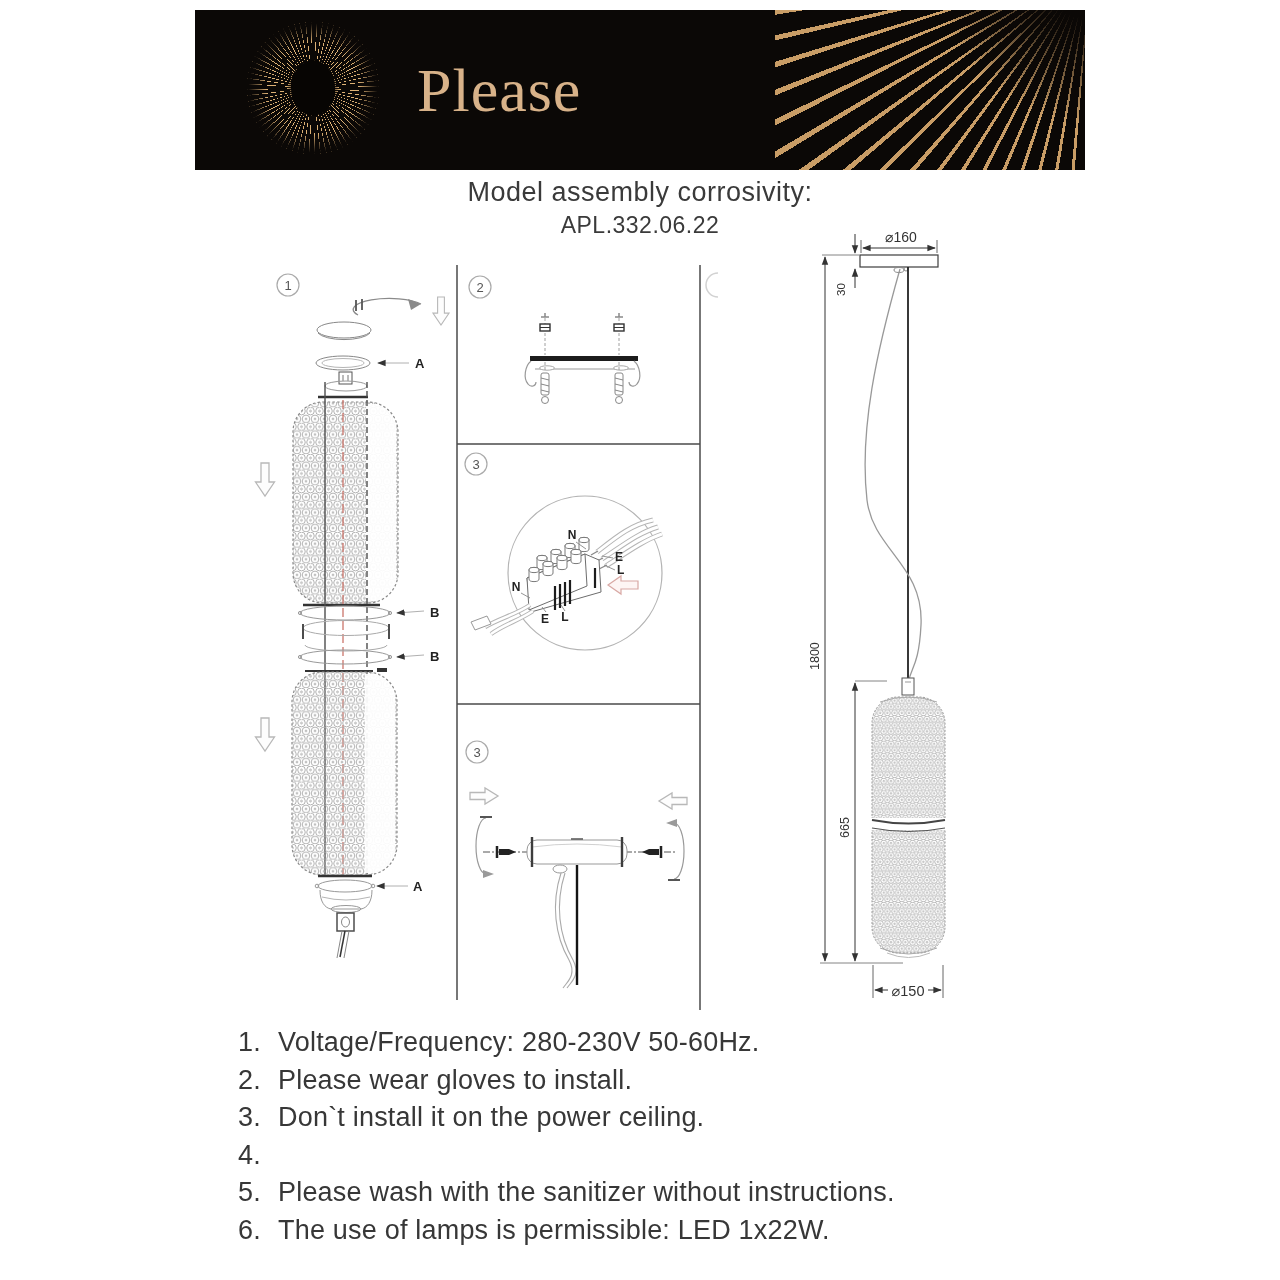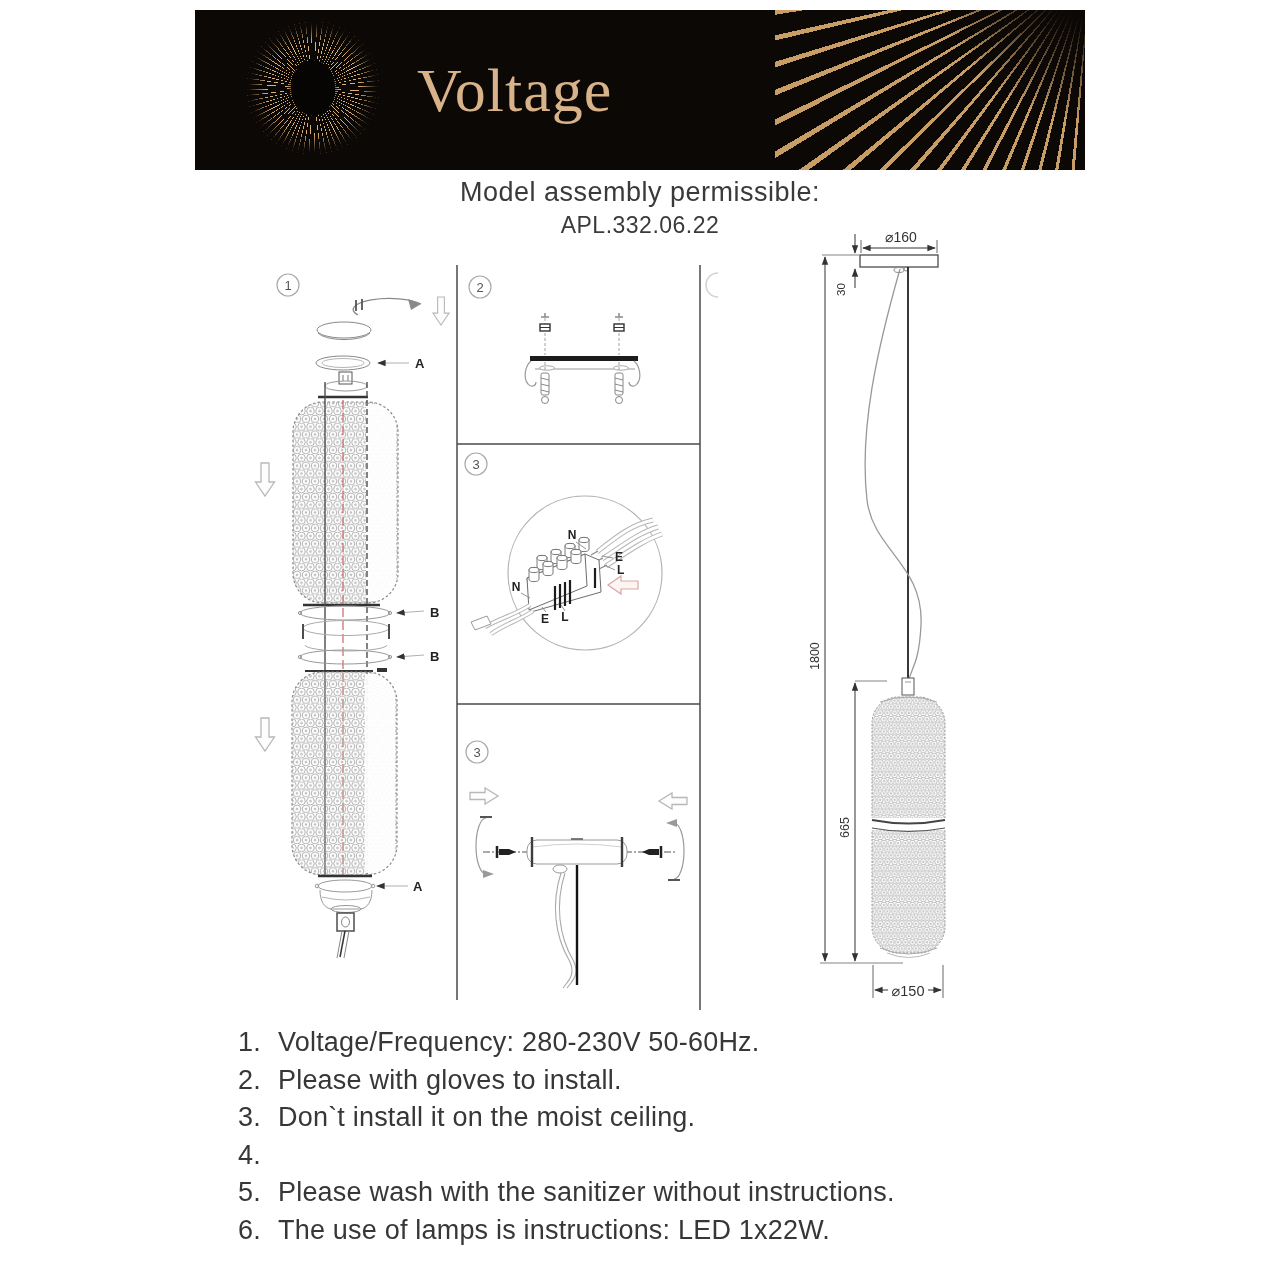--- a/index.html
+++ b/index.html
@@ -45,25 +45,25 @@
   .instr-row{display:flex;font-size:27px;line-height:37.6px;letter-spacing:.2px;}
   .instr-num{width:40px;flex:0 0 40px;}
   svg text{font-family:"Liberation Sans", sans-serif;}
 </style>
 </head>
 <body>
 
 <div class="banner">
   <div class="burst"></div>
   <div class="burst-core"></div>
-  <div class="brand-text">Voltage</div>
+  <div class="brand-text">Please</div>
   <div class="rays-right"></div>
 </div>
 
-<div class="doc-title t1">Model assembly permissible:</div>
+<div class="doc-title t1">Model assembly corrosivity:</div>
 <div class="doc-title t2">APL.332.06.22</div>
 
 <svg class="diagrams" viewBox="0 0 860 805">
   <defs>
     <marker id="arr" viewBox="0 0 10 10" refX="9" refY="5" markerWidth="8.5" markerHeight="8.5" orient="auto-start-reverse">
       <path d="M0 1.2 L10 5 L0 8.8 z" fill="#333"></path>
     </marker>
     <pattern id="beads" width="9" height="15.6" patternUnits="userSpaceOnUse">
       <g fill="none" stroke="#a9a9a9" stroke-width="0.9">
         <circle cx="4.5" cy="3.9" r="3.8"></circle>
@@ -357,30 +357,30 @@
   </g>
 </svg>
 
 <div class="instructions">
   <div class="instr-row">
     <span class="instr-num">1.</span>
     <span>Voltage/Frequency: 280-230V 50-60Hz.</span>
   </div>
   <div class="instr-row">
     <span class="instr-num">2.</span>
-    <span>Please with gloves to install.</span>
+    <span>Please wear gloves to install.</span>
   </div>
   <div class="instr-row">
     <span class="instr-num">3.</span>
-    <span>Don`t install it on the moist ceiling.</span>
+    <span>Don`t install it on the power ceiling.</span>
   </div>
   <div class="instr-row">
     <span class="instr-num">4.</span>
   </div>
   <div class="instr-row">
     <span class="instr-num">5.</span>
     <span>Please wash with the sanitizer without instructions.</span>
   </div>
   <div class="instr-row">
     <span class="instr-num">6.</span>
-    <span>The use of lamps is instructions: LED 1x22W.</span>
+    <span>The use of lamps is permissible: LED 1x22W.</span>
   </div>
 </div>
 
 </body></html>

